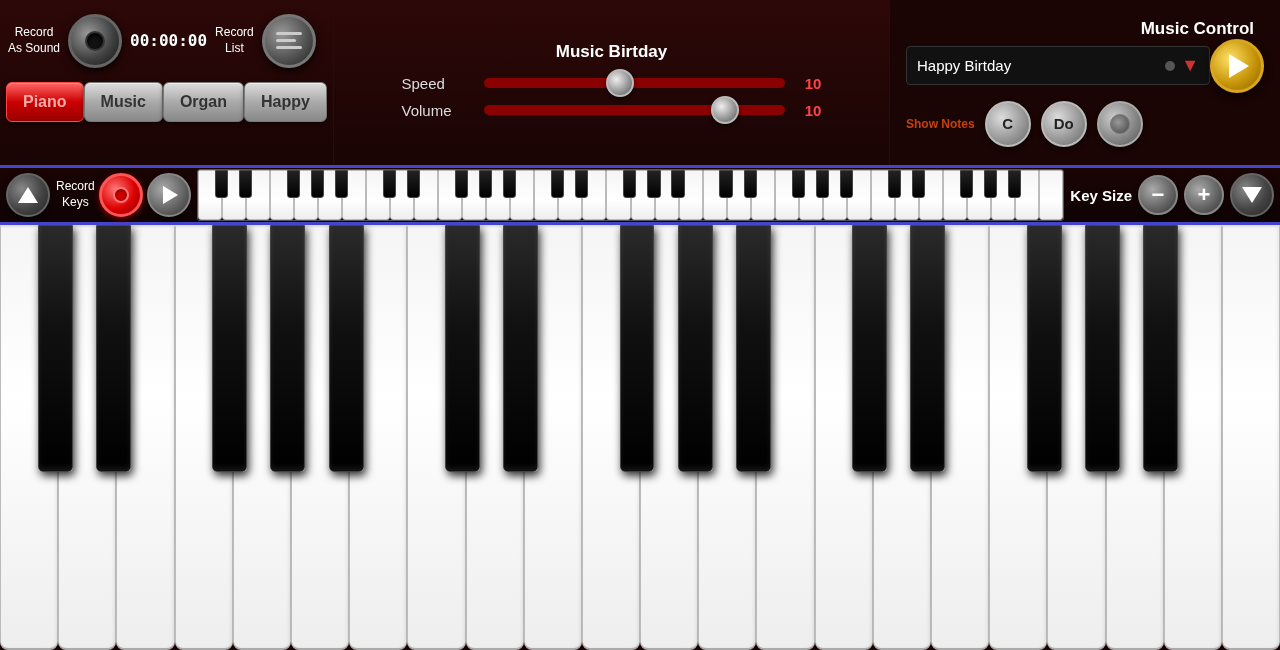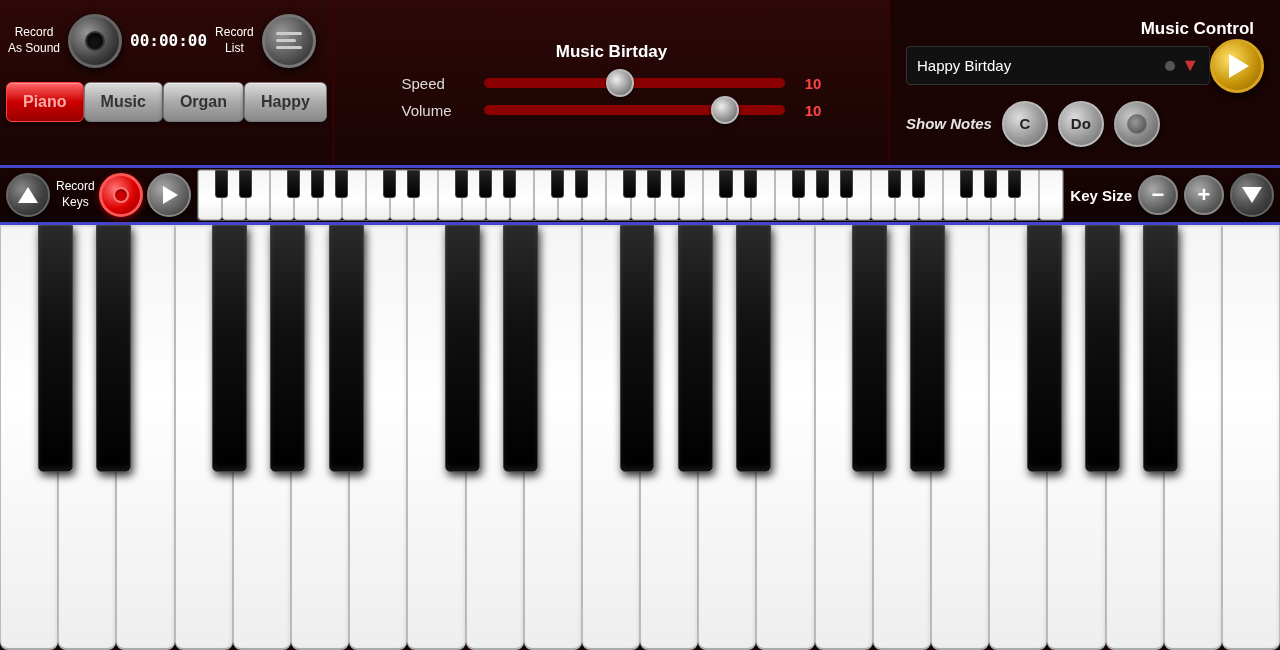--- a/index.html
+++ b/index.html
@@ -85,21 +85,21 @@
           <span style="color:white;font-size:15px;flex:1;">Happy Birtday</span>
           <span style="width:10px;height:10px;border-radius:50%;background:#555;display:inline-block;margin:0 6px;"></span>
           <span style="color:#cc3333;font-size:18px;font-weight:bold;">▼</span>
         </div>
         <div style="width:54px;height:54px;border-radius:50%;background:radial-gradient(circle at 35% 35%,#ffe066,#c8960a 55%,#8b6000);border:3px solid #daa520;display:flex;align-items:center;justify-content:center;cursor:pointer;box-shadow:0 3px 8px rgba(0,0,0,0.7);">
           <div style="width:0;height:0;border-top:12px solid transparent;border-bottom:12px solid transparent;border-left:20px solid white;margin-left:4px;"></div>
         </div>
       </div>
 
       <div style="display:flex;align-items:center;gap:10px;width:100%;">
-        <span style="color:#e5e5e5;font-size:15px;font-weight:bold;font-style:italic;">Show Notes</span>
+        <span style="color:#c2410c;font-size:12px;font-weight:bold;">Show Notes</span>
         <div style="width:46px;height:46px;border-radius:50%;background:radial-gradient(circle at 35% 35%,#ddd,#999 55%,#666);border:2px solid #bbb;display:flex;align-items:center;justify-content:center;cursor:pointer;font-size:15px;font-weight:bold;color:#222;box-shadow:0 2px 5px rgba(0,0,0,0.5);">C</div>
         <div style="width:46px;height:46px;border-radius:50%;background:radial-gradient(circle at 35% 35%,#ddd,#999 55%,#666);border:2px solid #bbb;display:flex;align-items:center;justify-content:center;cursor:pointer;font-size:15px;font-weight:bold;color:#222;box-shadow:0 2px 5px rgba(0,0,0,0.5);">Do</div>
         <div style="width:46px;height:46px;border-radius:50%;background:radial-gradient(circle at 35% 35%,#ccc,#888 55%,#555);border:2px solid #aaa;display:flex;align-items:center;justify-content:center;cursor:pointer;box-shadow:0 2px 5px rgba(0,0,0,0.5);">
           <div style="width:20px;height:20px;border-radius:50%;background:radial-gradient(circle at 40% 40%,#999,#444);border:1px solid #777;"></div>
         </div>
       </div>
     </div>
   </div>
 
   <div style="display:flex;align-items:center;height:60px;background:linear-gradient(180deg,#1a0404 0%,#0f0303 100%);border-top:3px solid #4444cc;border-bottom:3px solid #4444cc;padding:0 6px;gap:6px;">

